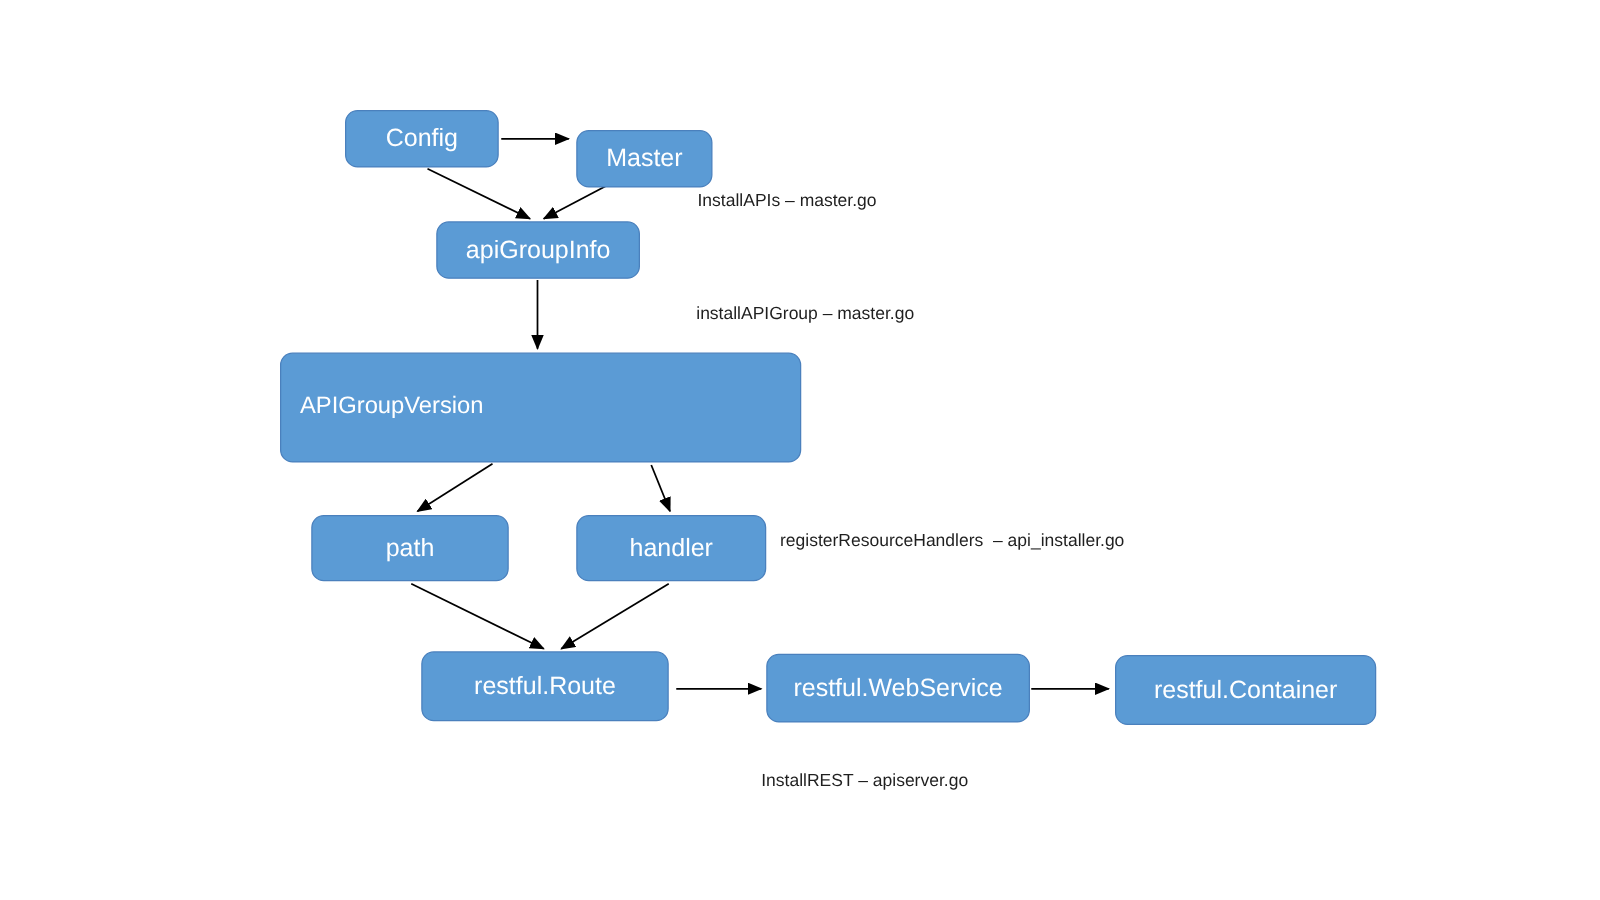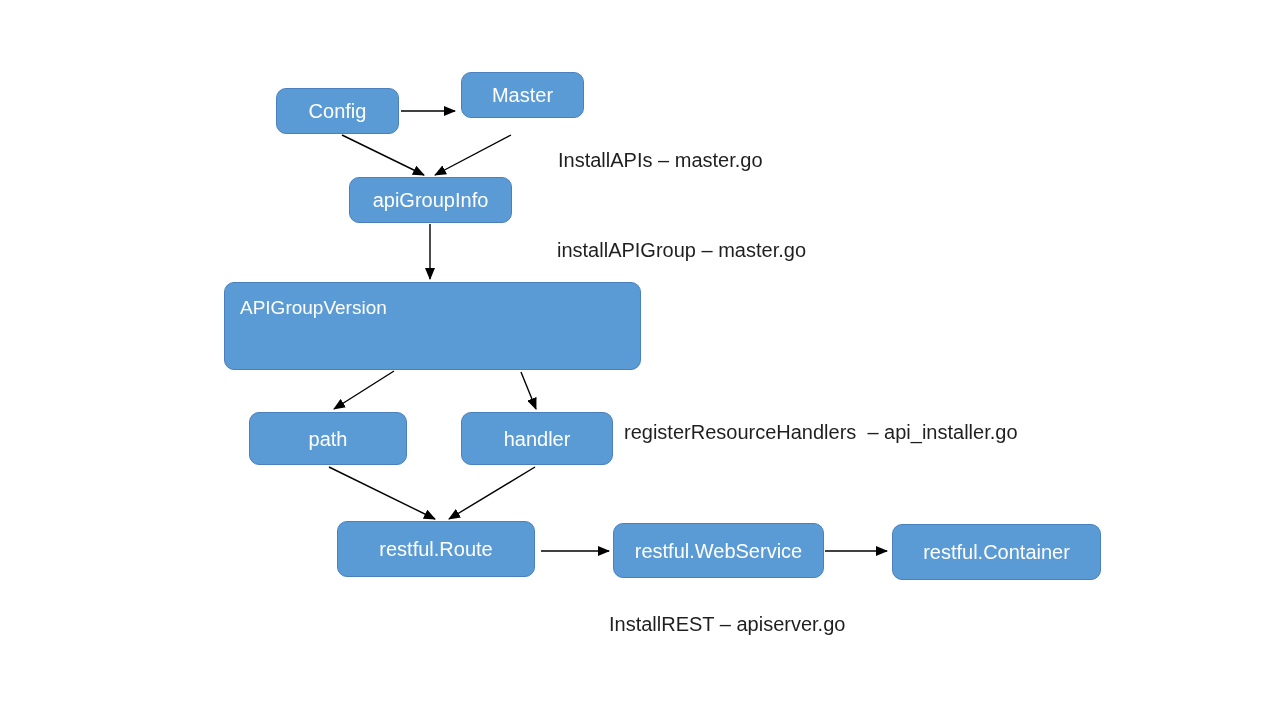--- a/index.html
+++ b/index.html
@@ -16,29 +16,29 @@
     position:absolute;
     background:var(--node-fill,#5b9bd5);
     border:1px solid var(--node-border,#4a80bd);
     border-radius:10px;
     color:var(--node-text,#ffffff);
     display:flex;align-items:center;justify-content:center;
     font-size:20px;line-height:1.2;
     box-sizing:border-box;
   }
   .node.multiline{display:block;font-size:19px;}
-  .agv-line1{padding:14px 0 0 15px;}
+  .agv-line1{padding:31px 0 0 15px;}
   .agv-line2{padding:5px 0 0 54px;}
   .annotation{
     position:absolute;
     color:var(--label-text,#1f1f1f);
-    font-size:20px;line-height:22px;white-space:pre;
+    font-size:14px;line-height:22px;white-space:pre;
   }
   #n-config{left:252px;top:88px;width:123px;height:46px;}
-  #n-master{left:437px;top:72px;width:123px;height:46px;}
+  #n-master{left:437px;top:104px;width:109px;height:46px;}
   #n-agi{left:325px;top:177px;width:163px;height:46px;}
   #n-agv{left:200px;top:282px;width:417px;height:88px;}
   #n-path{left:225px;top:412px;width:158px;height:53px;}
   #n-handler{left:437px;top:412px;width:152px;height:53px;justify-content:center;}
   #n-route{left:313px;top:521px;width:198px;height:56px;}
   #n-ws{left:589px;top:523px;width:211px;height:55px;}
   #n-container{left:868px;top:524px;width:209px;height:56px;}
   #a-installapis{left:534px;top:149px;}
   #a-installapigroup{left:533px;top:239px;}
   #a-register{left:600px;top:421px;}

